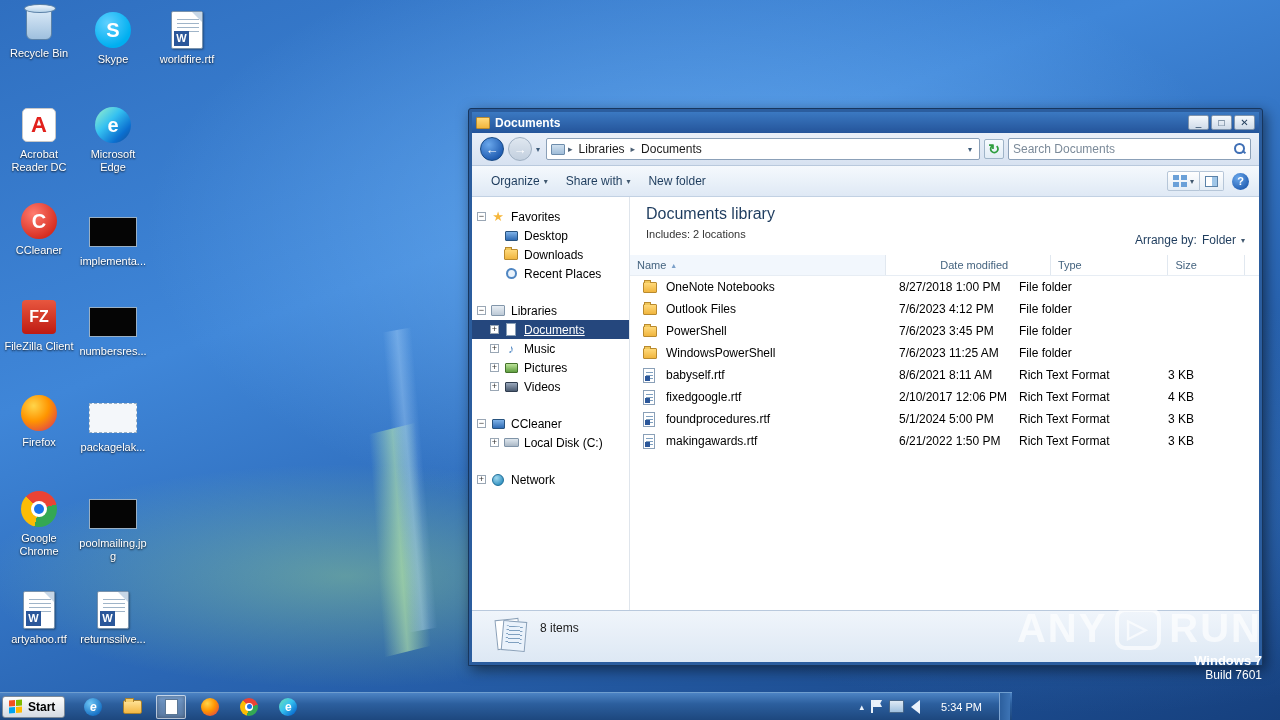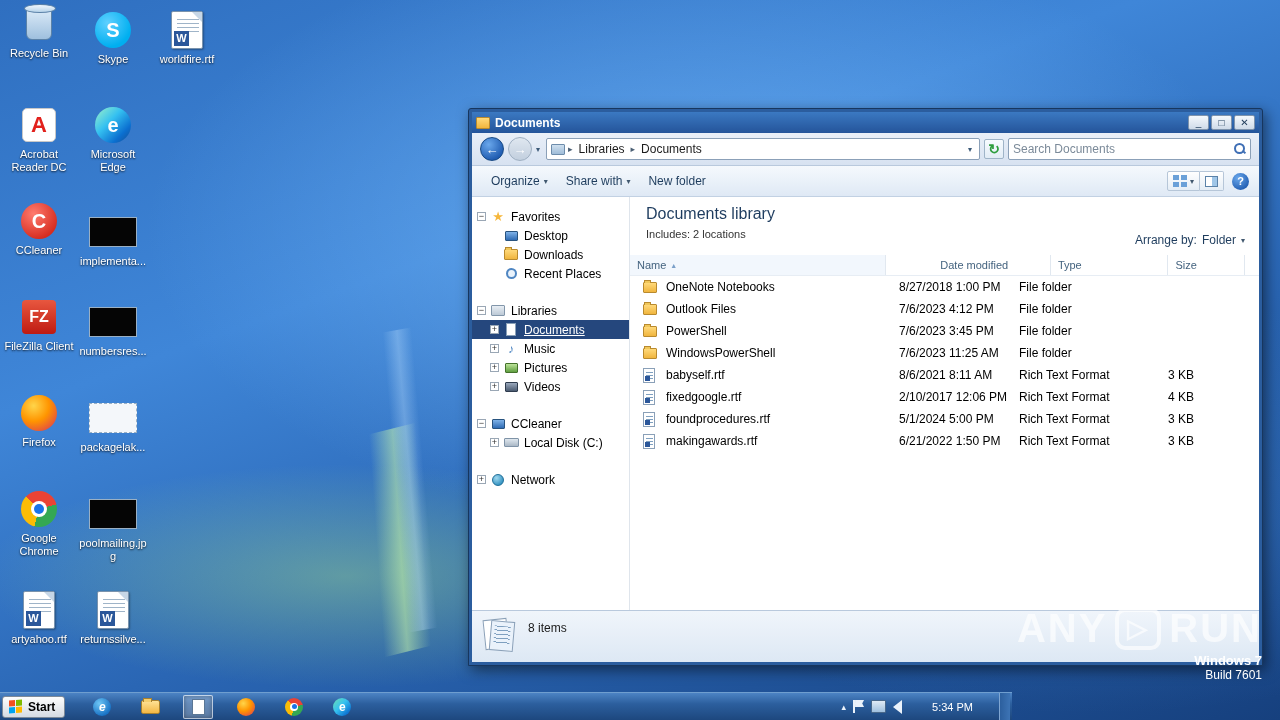--- a/index.html
+++ b/index.html
@@ -126,32 +126,32 @@
   .frow { height:22px; display:flex; align-items:center; font-size:12px; color:#000; cursor:default; }
   .fic { width:20px; margin-left:13px; flex:none; display:flex; }
   .fname { width:229px; padding-left:3px; white-space:nowrap; overflow:hidden; }
   .fdate { width:120px; padding-left:7px; } .ftype { width:120px; padding-left:7px; }
   .fsize { width:72px; text-align:right; padding-right:10px; }
   .rtf-ic { width:12px; height:15px; background:#fff; border:1px solid #8aa0b8; position:relative; }
   .rtf-ic::before { content:''; position:absolute; left:2px; top:3px; width:7px; height:8px;
       background:repeating-linear-gradient(180deg,#7fa0c0 0 1px, transparent 1px 3px); }
   .rtf-ic::after { content:''; position:absolute; left:1px; bottom:1px; width:5px; height:5px; background:#2b579a; }
 
-  .statusbar { height:52px; background:linear-gradient(180deg,#f0f5fb,#dde8f4); border-top:1px solid #b9c9dd; display:flex; padding:6px 10px; gap:12px; }
+  .statusbar { height:52px; background:linear-gradient(180deg,#f0f5fb,#dde8f4); border-top:1px solid #b9c9dd; display:flex; padding:6px 22px; gap:12px; }
   .stack-ic { width:34px; height:38px; position:relative; }
   .stack-ic .p1 { position:absolute; left:2px; top:2px; width:24px; height:30px; background:#fff; border:1px solid #8aa0b8; transform:rotate(-6deg); }
   .stack-ic .p2 { position:absolute; left:8px; top:4px; width:24px; height:30px; background:#eaf2fb; border:1px solid #8aa0b8; transform:rotate(5deg); }
   .stack-ic .p2::before { content:''; position:absolute; left:3px; top:4px; width:16px; height:18px;
       background:repeating-linear-gradient(180deg,#7fa0c0 0 1px, transparent 1px 4px); }
   .statustext { font-size:12px; color:#1b1b1b; margin-top:4px; }
 
   
   .taskbar { position:absolute; left:0; bottom:0; width:1012px; height:28px; z-index:60;
     background:linear-gradient(180deg,#4c83c4 0%, #2c5f9e 40%, #1d477e 100%); border-top:1px solid #6f9ecf;
-    display:flex; align-items:center; padding:0 2px; gap:18px; }
+    display:flex; align-items:center; padding:0 2px; gap:9px; }
   .startbtn { height:22px; display:flex; align-items:center; gap:5px; padding:0 9px 0 6px; background:linear-gradient(#fdfdfd,#d5dbe3); border:1px solid #7d8a99; border-radius:3px; font-size:12px; font-weight:bold; color:#000; margin-right:4px; }
   .flag { width:14px; height:14px; display:grid; grid-template-columns:6px 6px; grid-template-rows:6px 6px; gap:1px; transform:skewY(-4deg); }
   .flag i:nth-child(1){background:#f25022;} .flag i:nth-child(2){background:#7fba00;}
   .flag i:nth-child(3){background:#00a4ef;} .flag i:nth-child(4){background:#ffb900;}
   .tbicon { width:30px; height:24px; display:flex; align-items:center; justify-content:center; border-radius:2px; }
   .tbicon.active { background:rgba(255,255,255,.28); border:1px solid rgba(255,255,255,.55); box-shadow:inset 0 0 4px rgba(0,0,0,.35); }
   .sm-circle { width:18px; height:18px; border-radius:50%; display:flex; align-items:center; justify-content:center; color:#fff; font-size:12px; font-weight:bold; }
   .sm-ie { background:radial-gradient(circle at 35% 30%, #6ec6f5, #1670c4 75%); font-style:italic; }
   .sm-folder { width:19px; height:14px; background:linear-gradient(#ffe296,#f3b844); border:1px solid #a8812f; border-radius:2px; position:relative; }
   .sm-folder::before { content:''; position:absolute; top:-3px; left:1px; width:7px; height:3px; background:#f6cf6e; border:1px solid #a8812f; border-bottom:none; }

